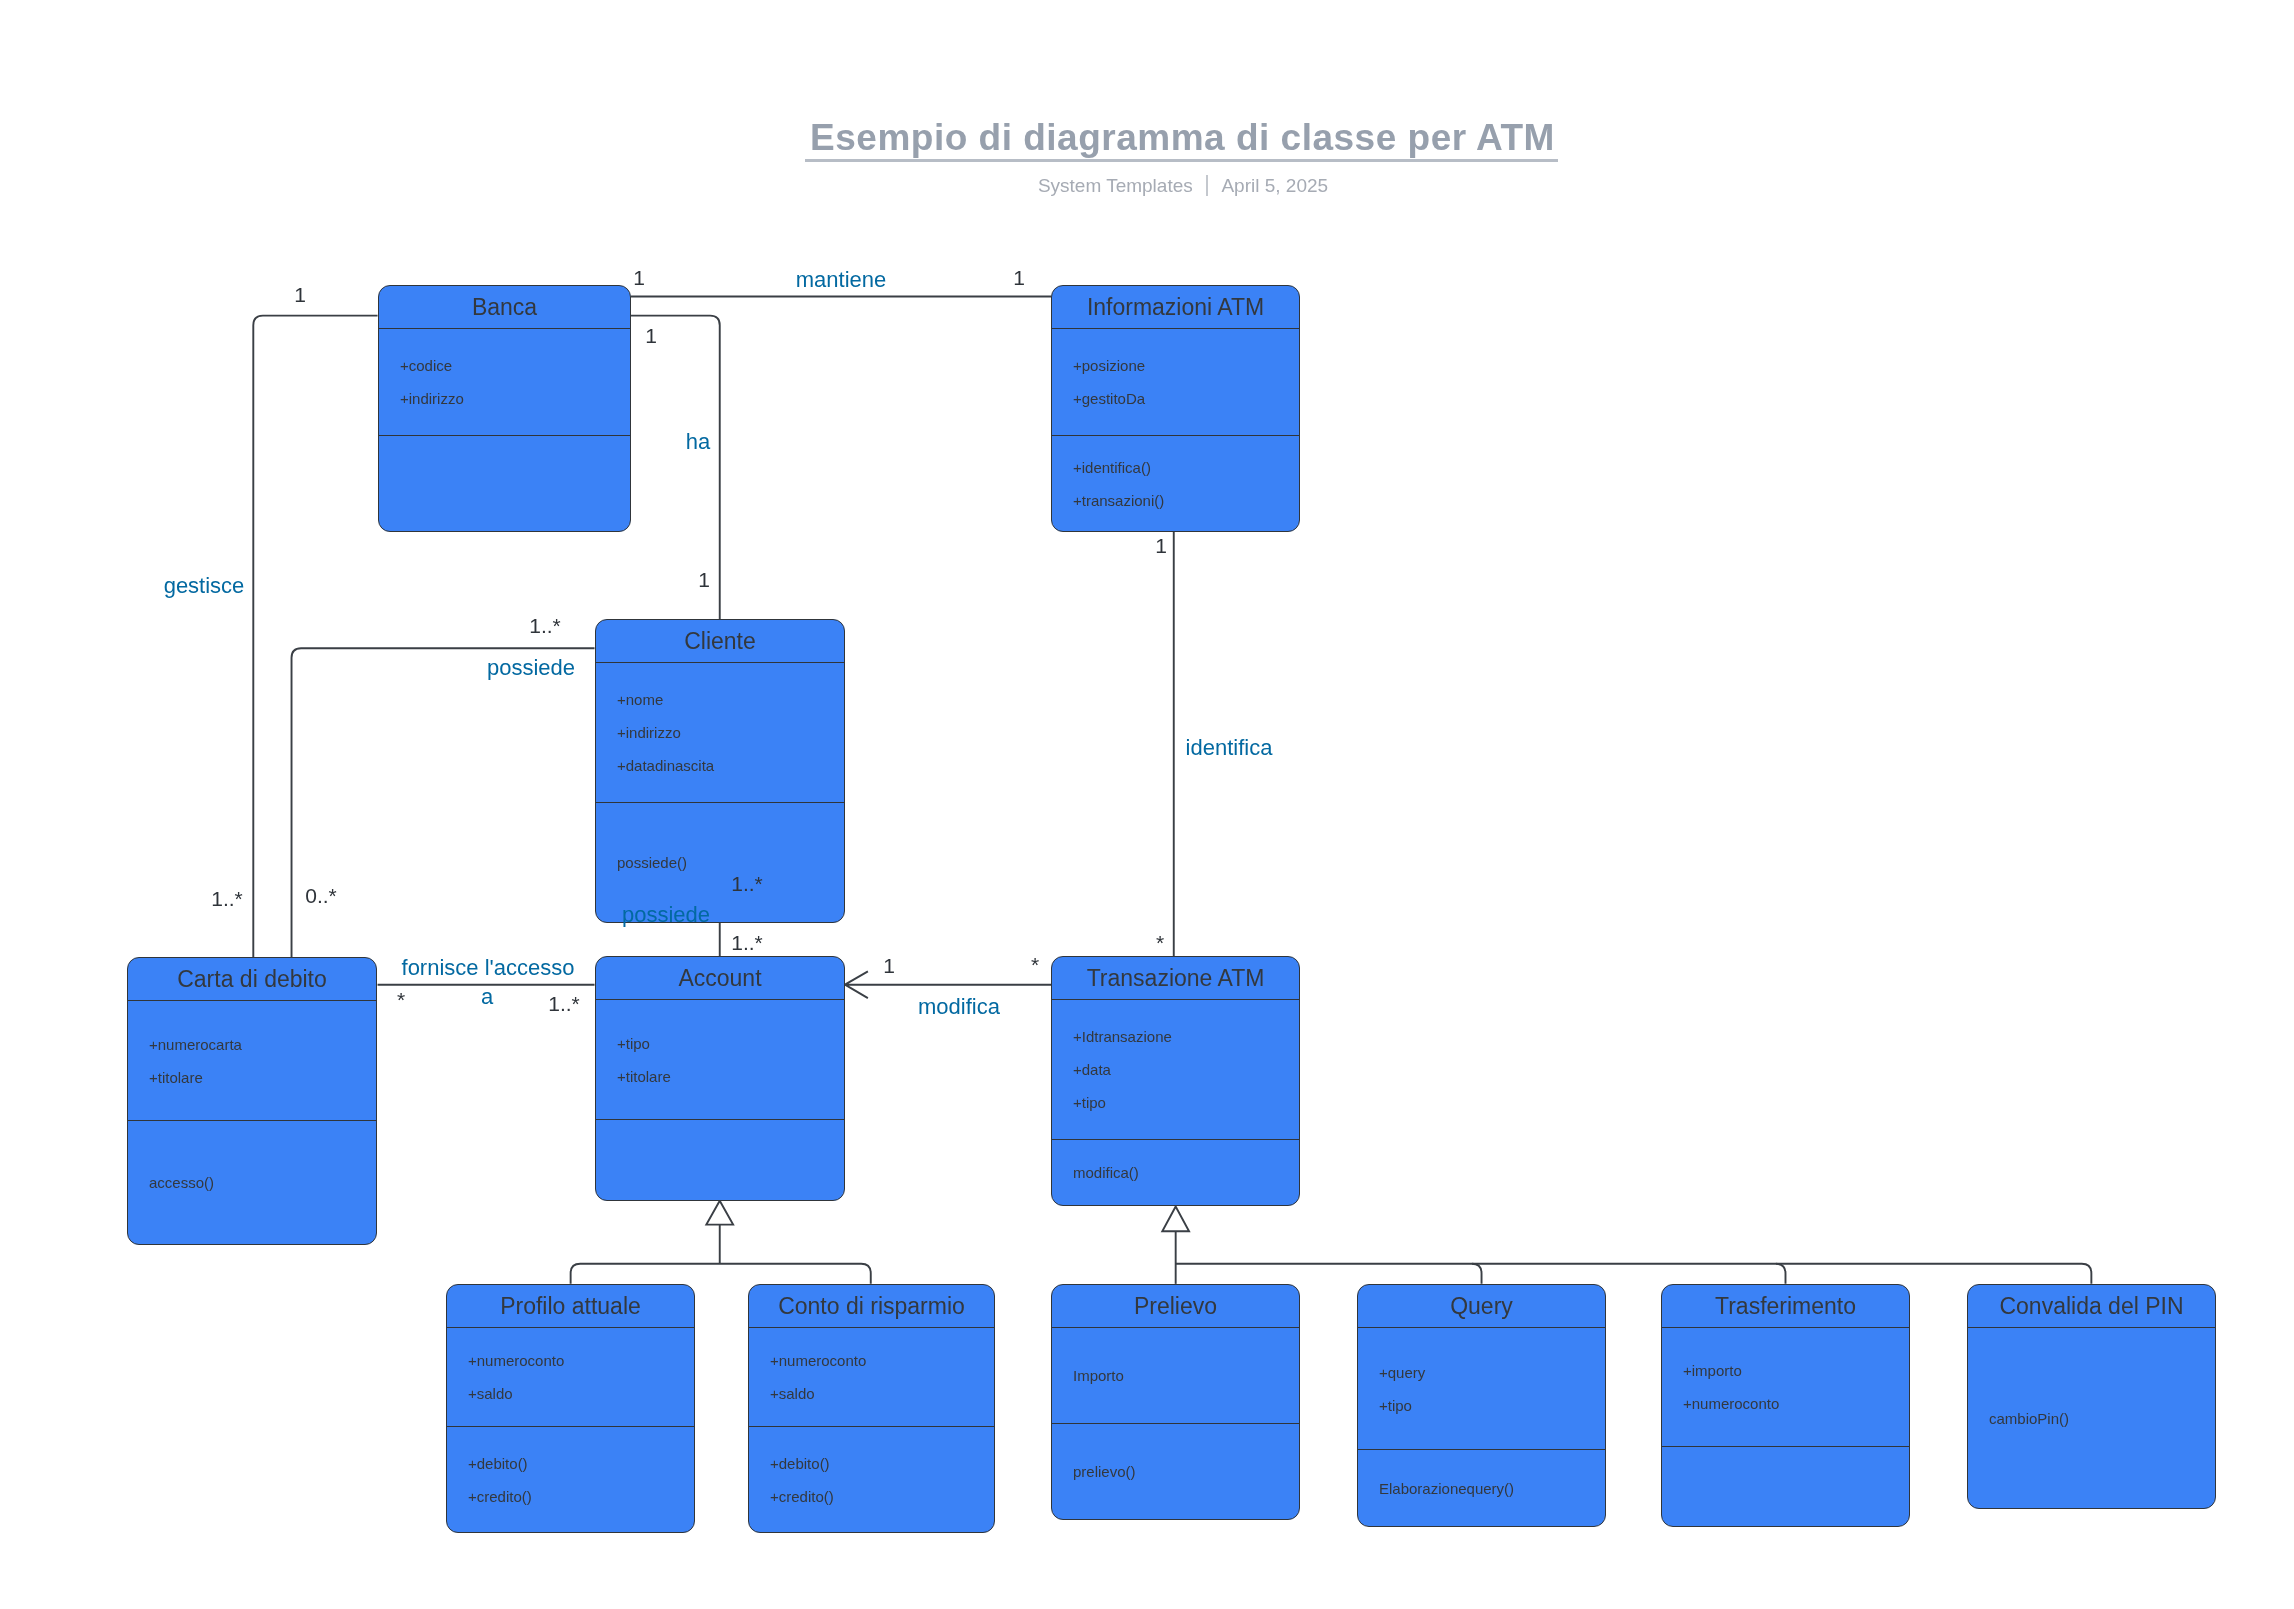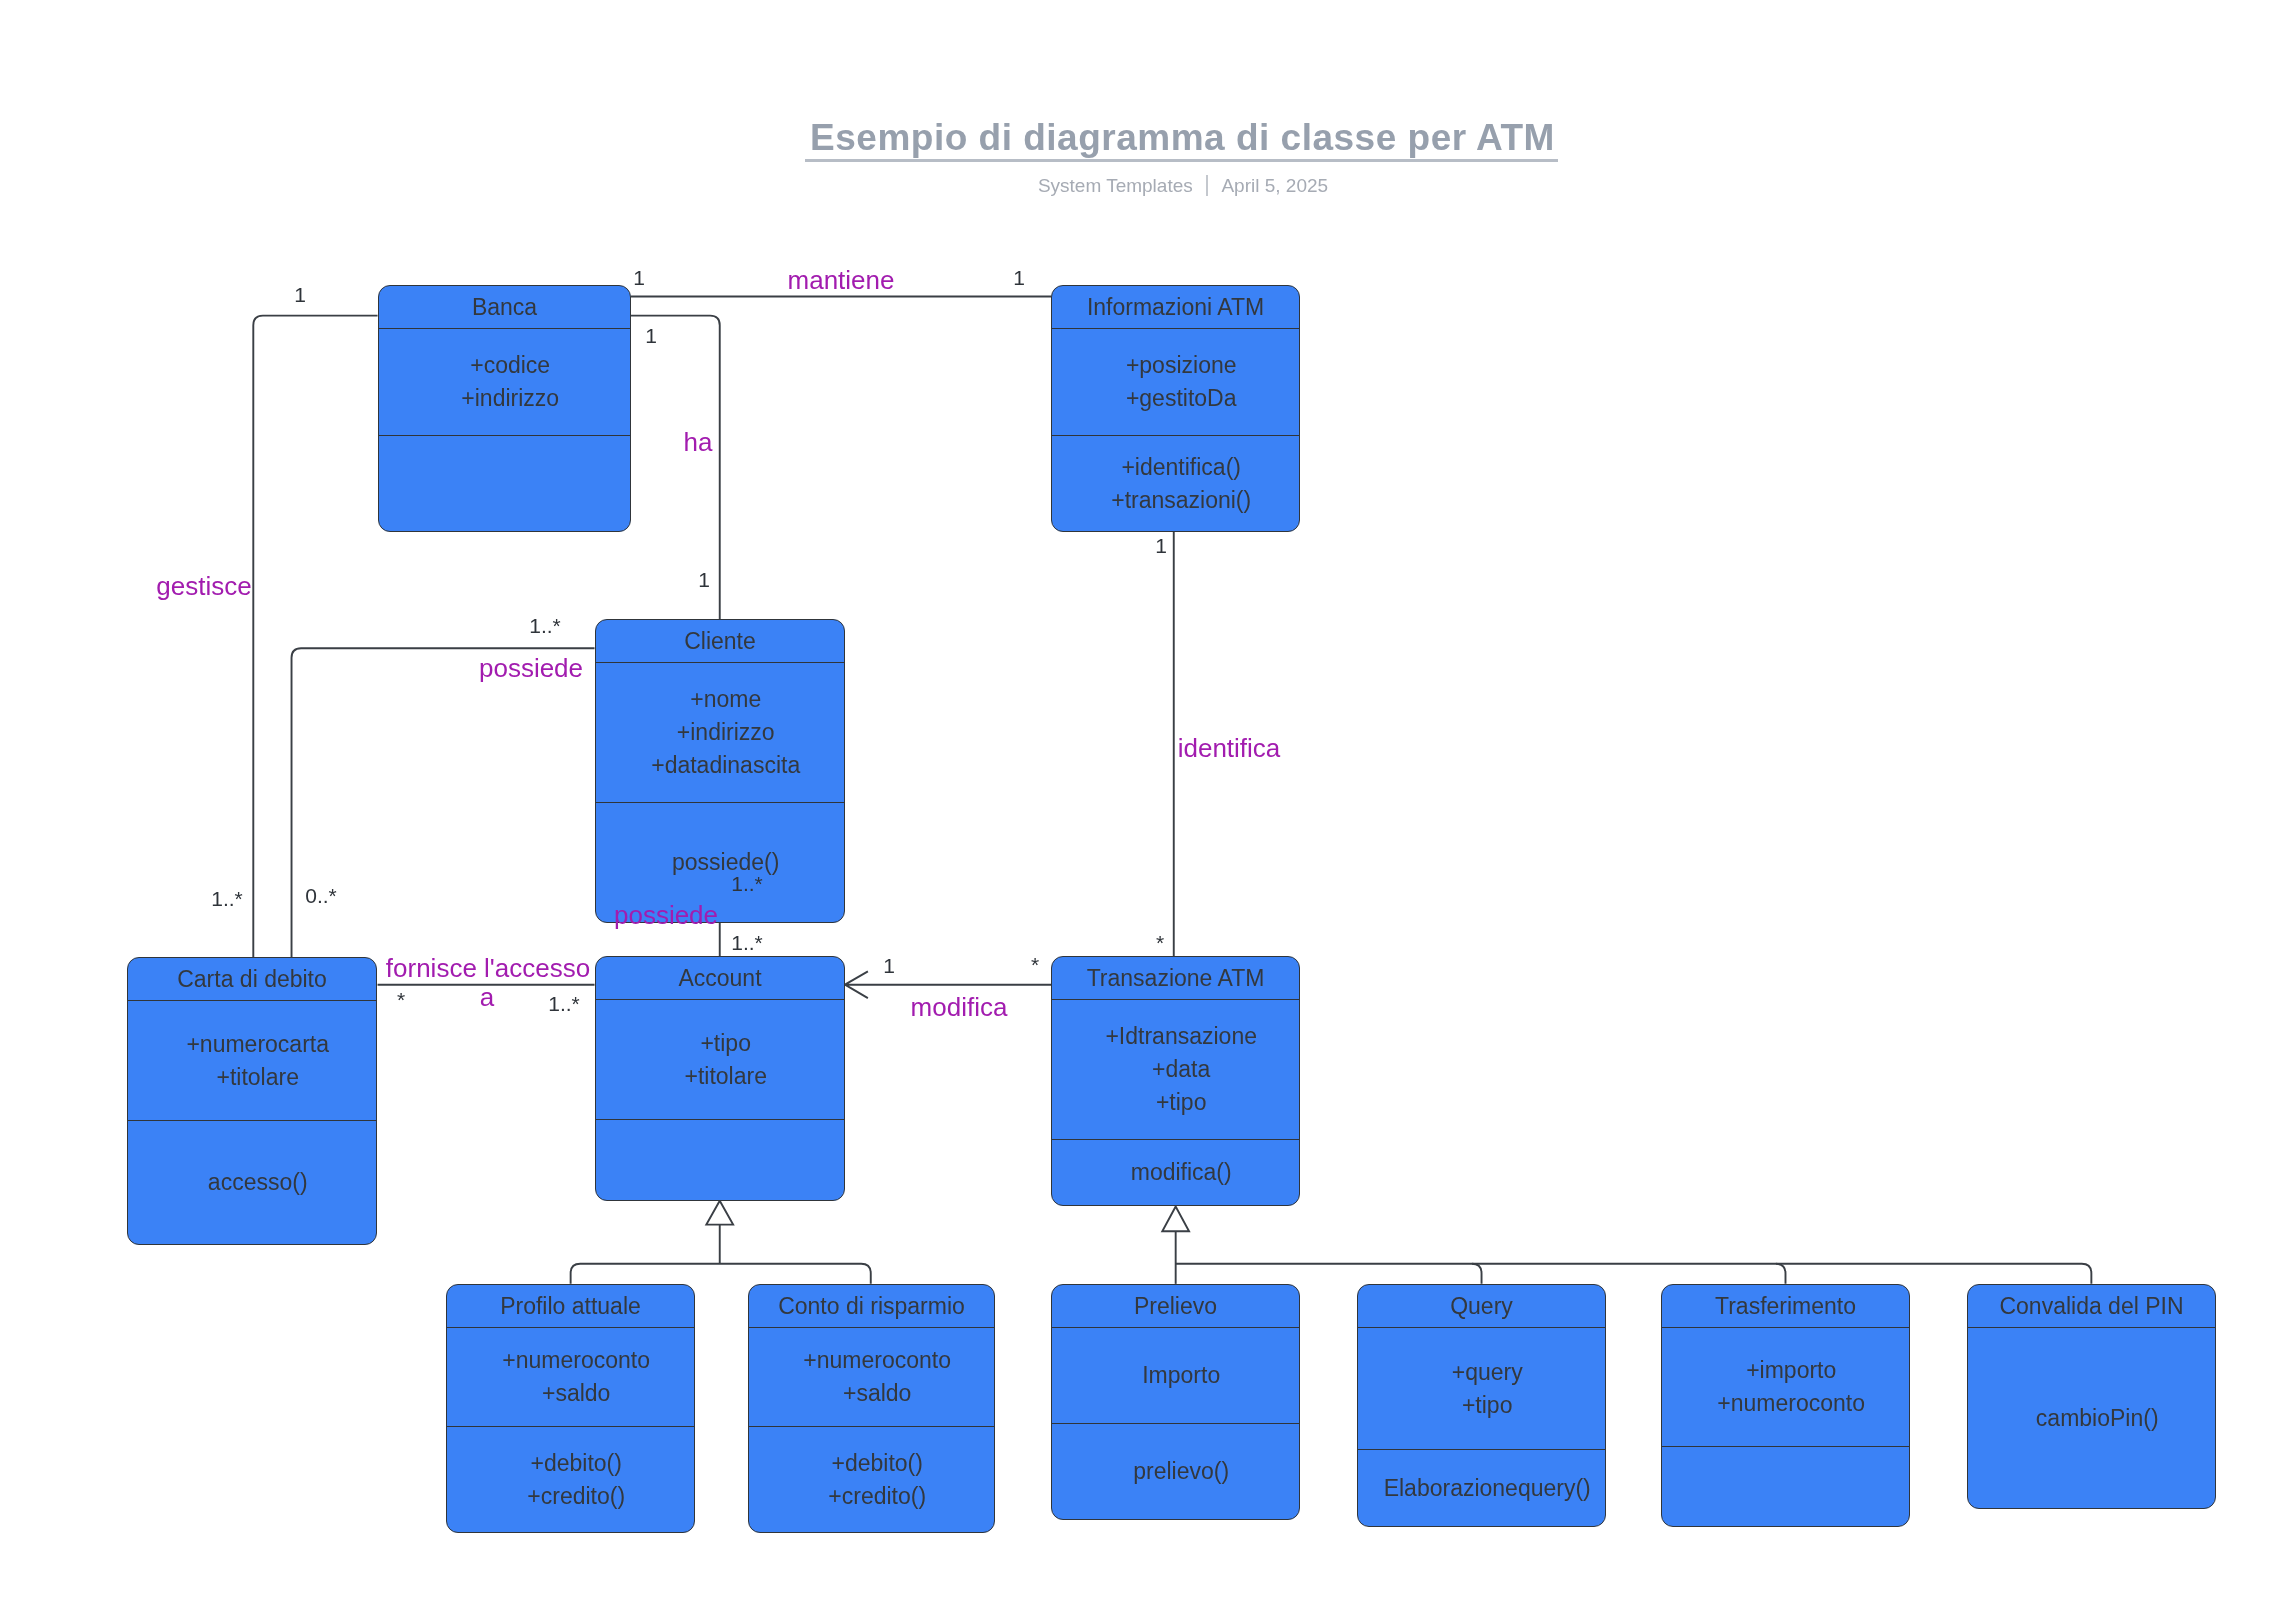--- a/index.html
+++ b/index.html
@@ -32,23 +32,23 @@
     border-bottom:1.9px solid #30353a;font-size:23px;
   }
   .attrs{
     flex:0 0 auto;border-bottom:1.9px solid #30353a;display:flex;flex-direction:column;
     justify-content:center;padding:5.7px 9.6px 5.7px 21px;box-sizing:border-box;
   }
   .ops{
     flex:1 1 auto;display:flex;flex-direction:column;justify-content:center;
     padding:5.7px 9.6px 5.7px 21px;box-sizing:border-box;
   }
-  .attrs .m, .ops .m{line-height:33px;font-size:23px;white-space:nowrap;text-align:center;}
+  .attrs .m, .ops .m{line-height:33px;font-size:15px;white-space:nowrap;}
   .lbl{
-    position:absolute;transform:translate(-50%,-50%);font-size:26px;color:#a21caf;white-space:nowrap;
+    position:absolute;transform:translate(-50%,-50%);font-size:22px;color:#0369a1;white-space:nowrap;
   }
   .mult{
     position:absolute;transform:translate(-50%,-50%);font-size:21px;color:#2f343a;white-space:nowrap;
   }
 </style>
 </head>
 <body>
 
 <div class="doc-title">Esempio di diagramma di classe per ATM</div>
 <div class="title-rule"></div>

